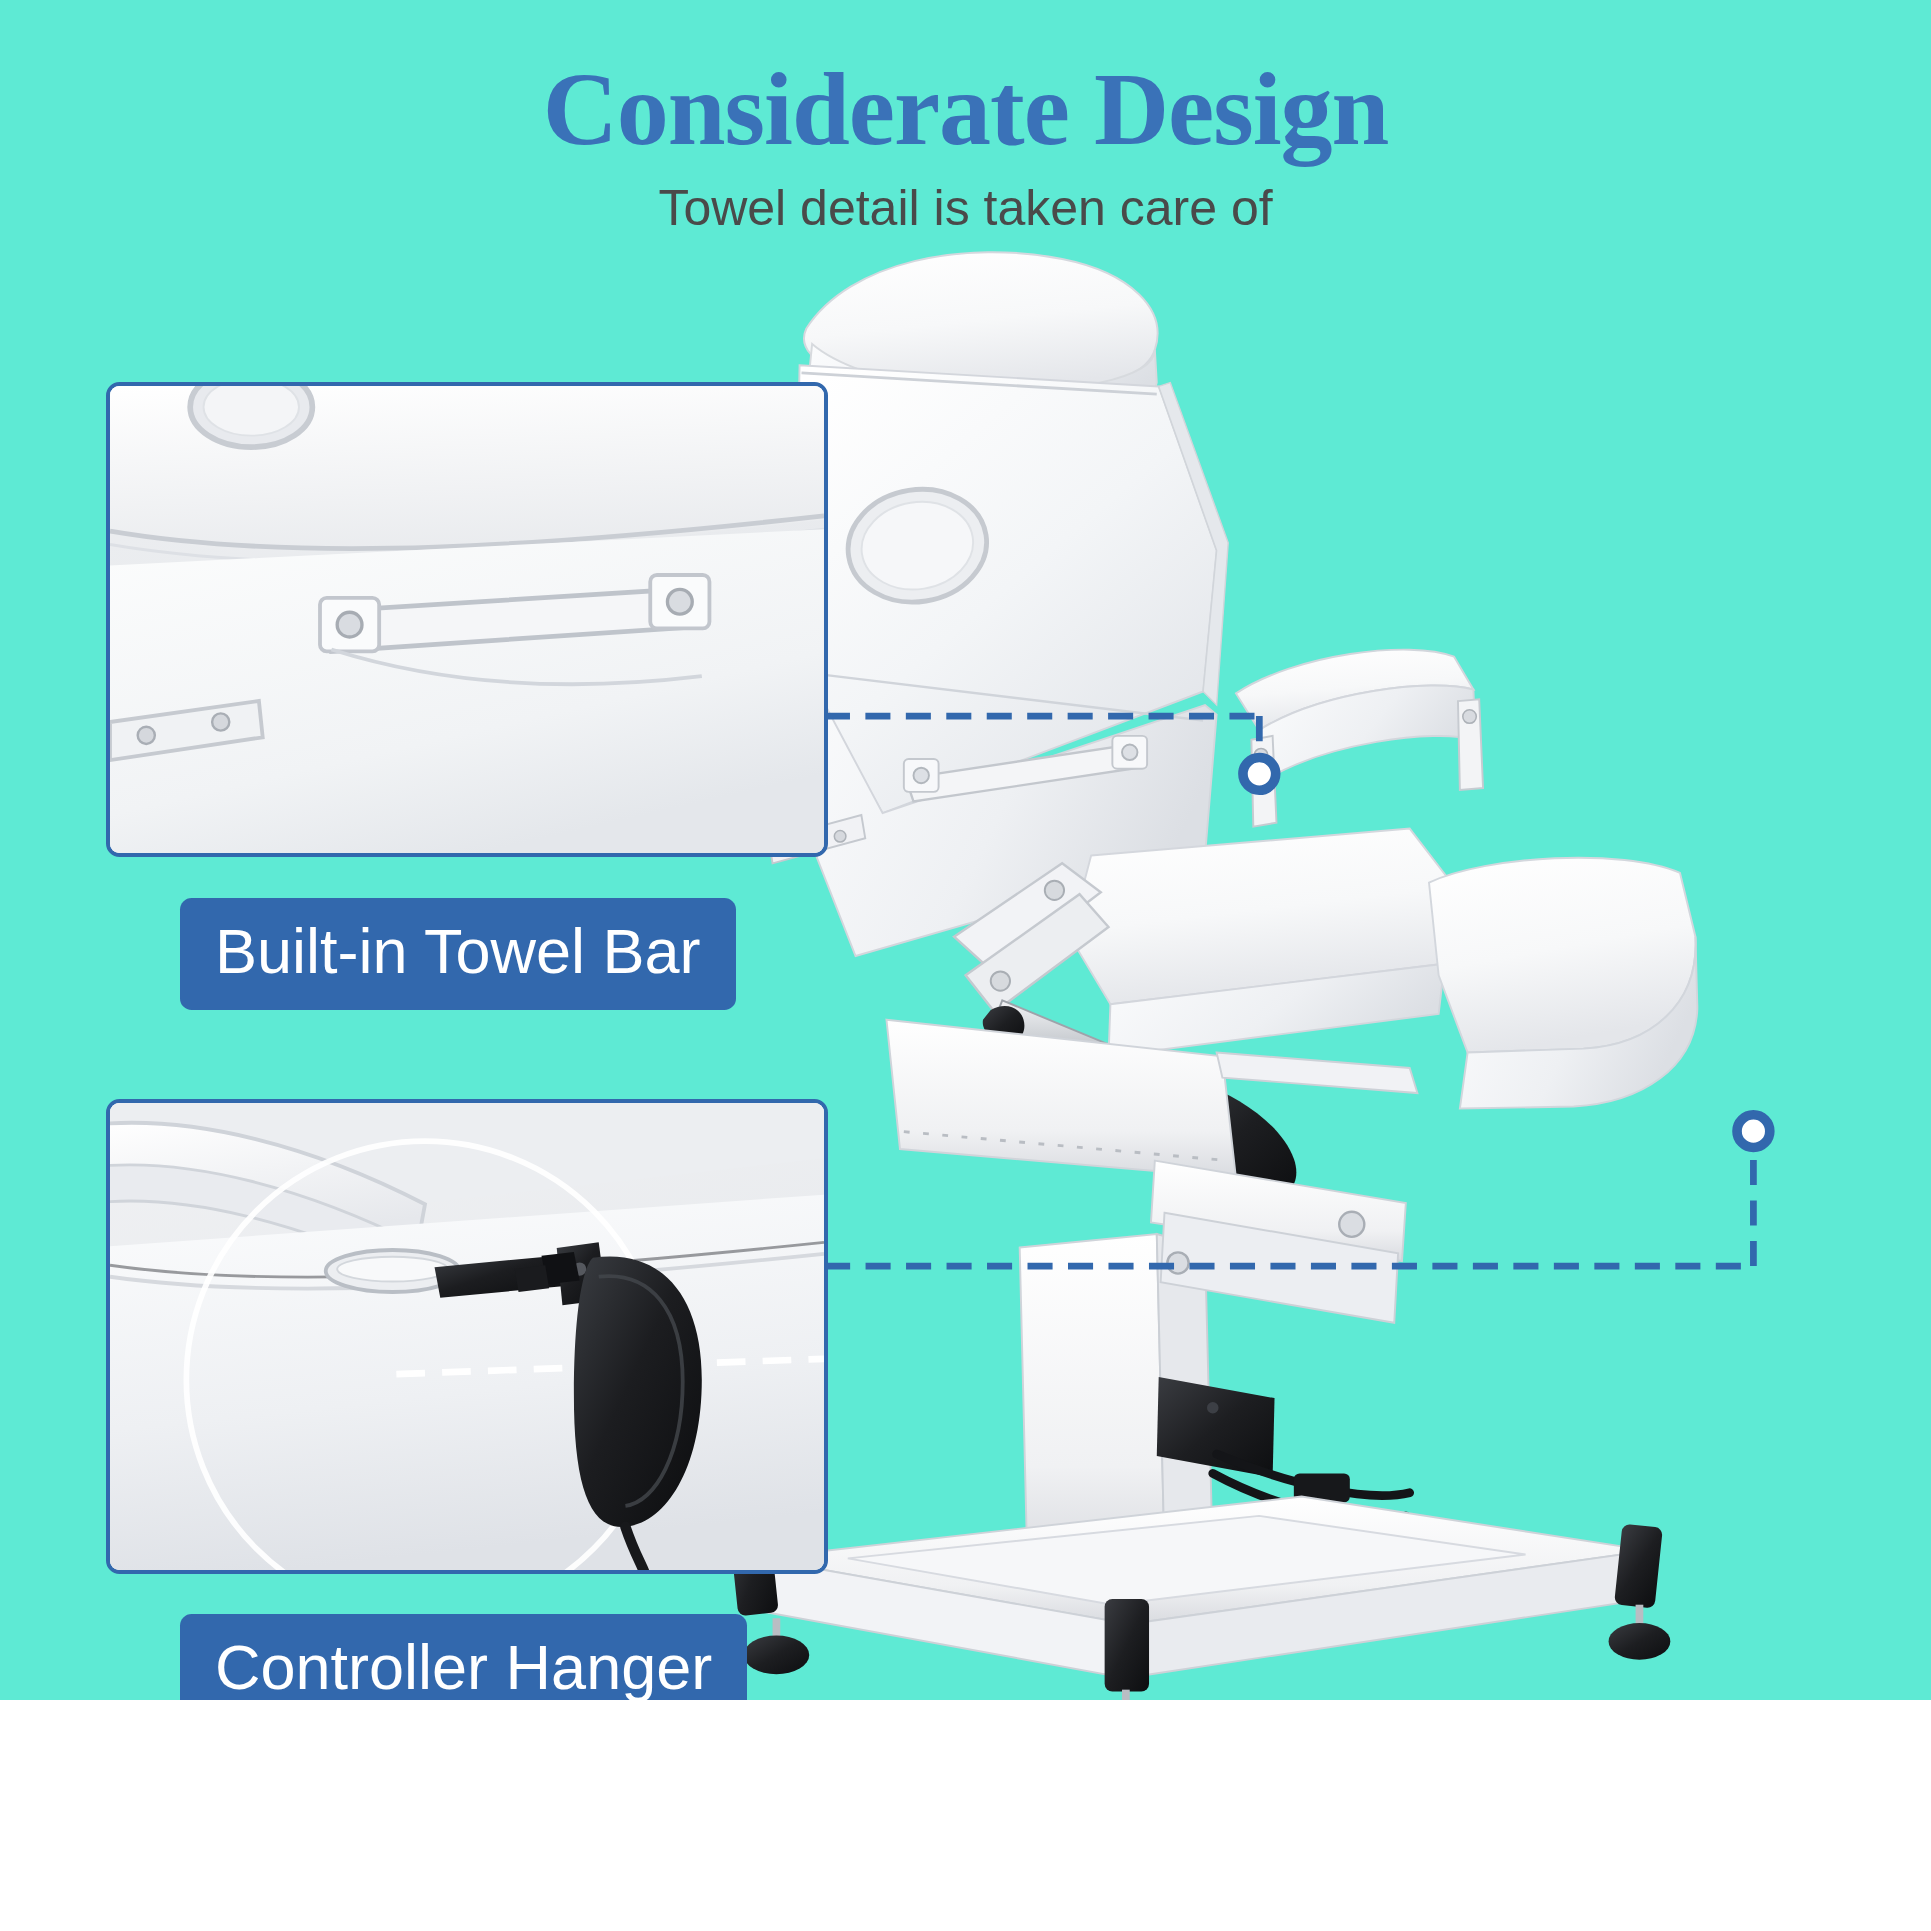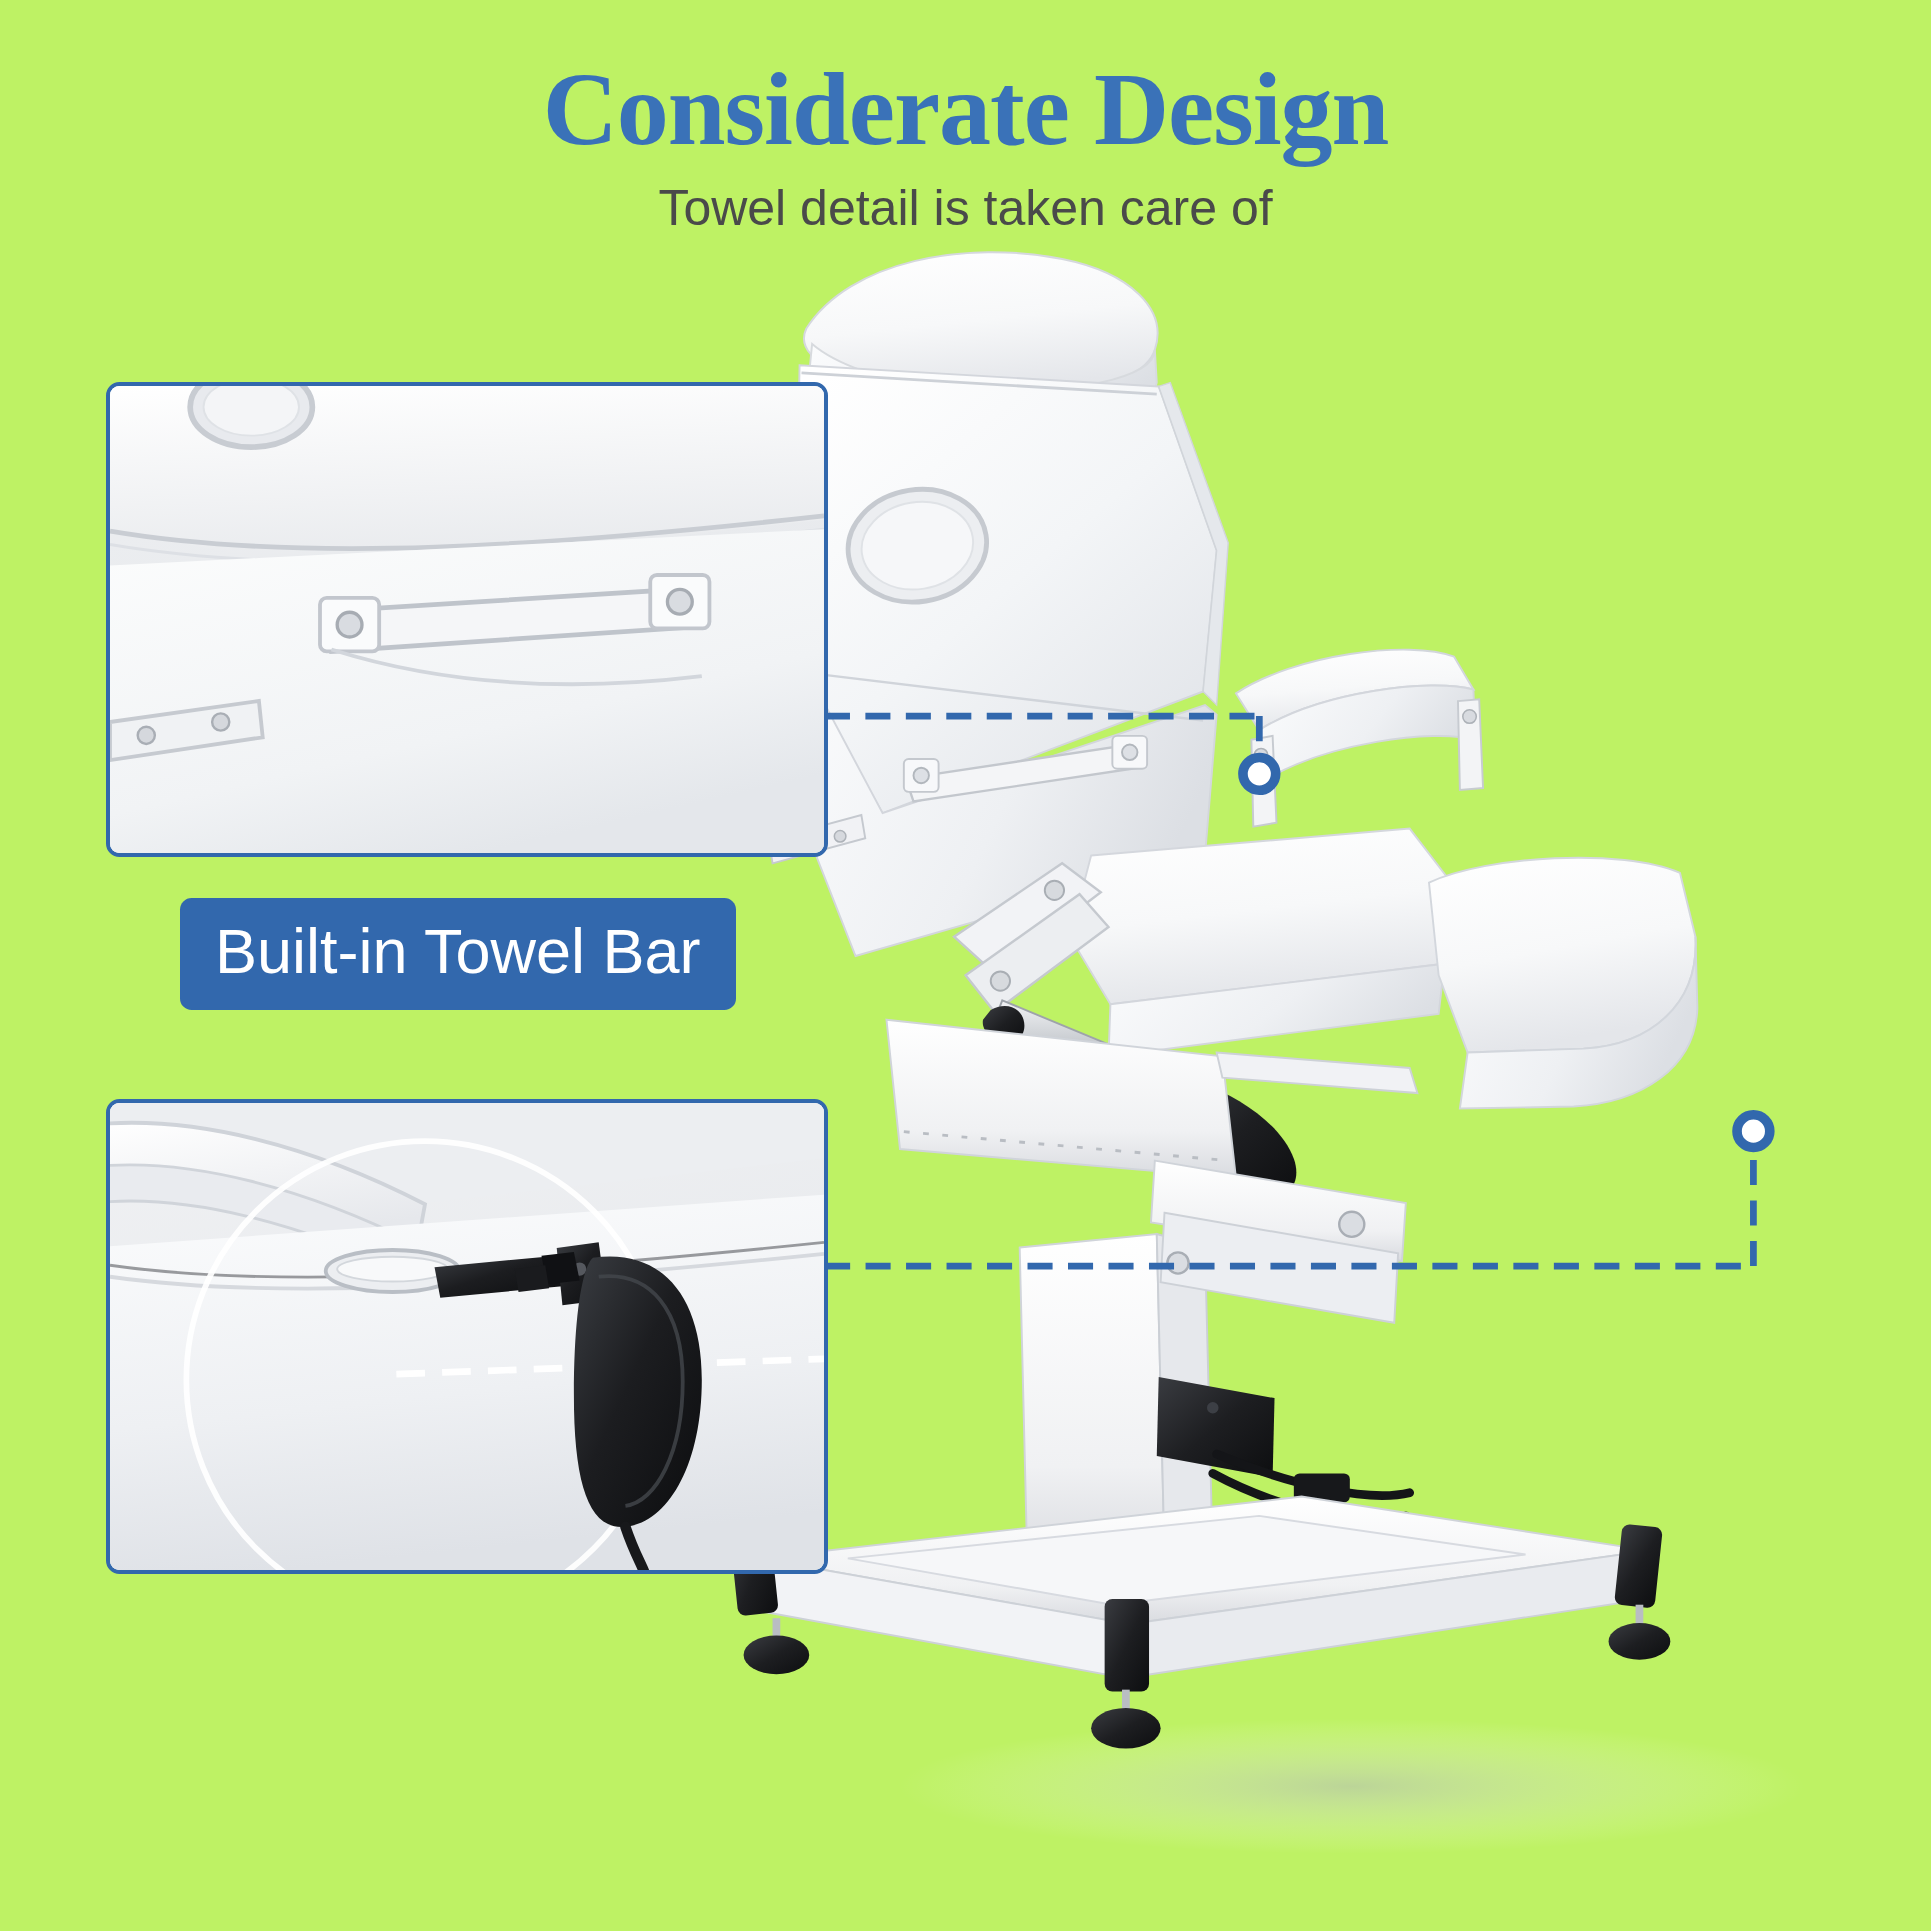--- a/index.html
+++ b/index.html
@@ -3,22 +3,22 @@
 <meta charset="utf-8">
 <style>
   html, body {
     margin: 0;
     padding: 0;
     background: #ffffff;
   }
   #stage {
     position: relative;
     width: 1931px;
-    height: 1931px;
-    background: #bef264;
+    height: 1700px;
+    background: #5eead4;
     overflow: hidden;
     font-family: "Liberation Sans", sans-serif;
   }
 
   
   #header {
     position: absolute;
     left: 0;
     top: 56px;
     width: 1931px;
@@ -397,20 +397,21 @@
 
       <g>
         <path d="M452,160 L486,156 L492,186 L458,190 Z" fill="#101114"></path>
         <path d="M424,174 L456,170 L460,194 L428,198 Z" fill="#1a1b1e"></path>
       </g>
     </svg>
 
     <span class="sr-only">Close-up of the hand controller resting in its side hanger</span>
   </div>
 
+  <div id="badge-2" class="badge">Controller Hanger</div>
 
   <svg id="connector-2" class="connector" viewBox="0 0 1060 250">
     <g stroke="#3268ad" stroke-width="7" fill="none" stroke-linecap="butt">
       <path d="M14,192 L977,192" stroke-dasharray="26 16"></path>
       <path d="M977,192 L977,72" stroke-dasharray="26 16"></path>
     </g>
     <circle cx="977" cy="52" r="17" fill="#ffffff" stroke="#3268ad" stroke-width="10"></circle>
   </svg>
 
 </div>

